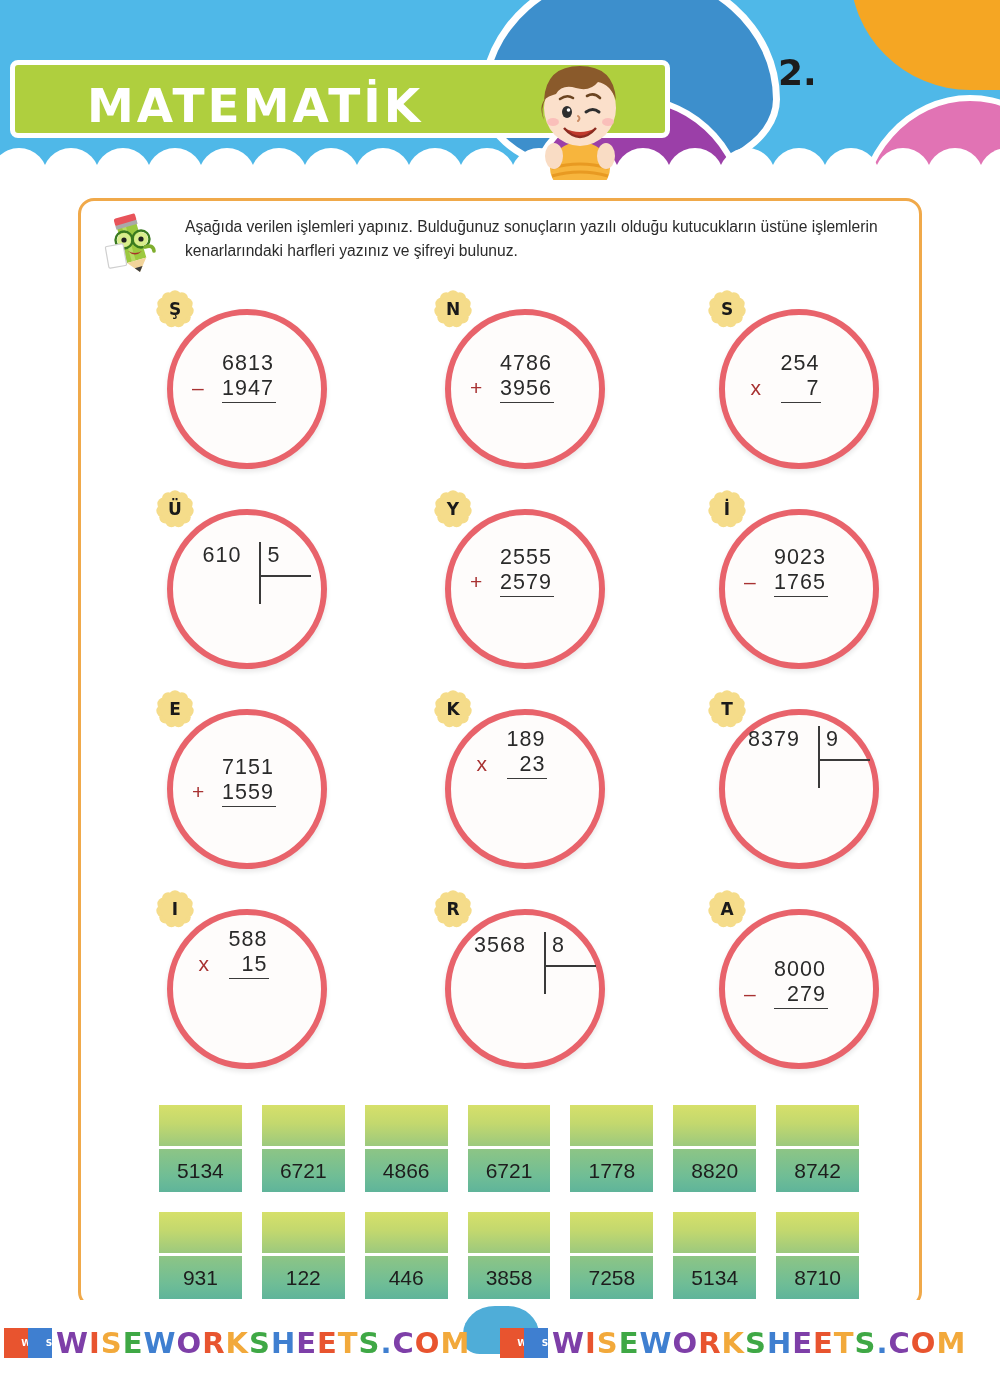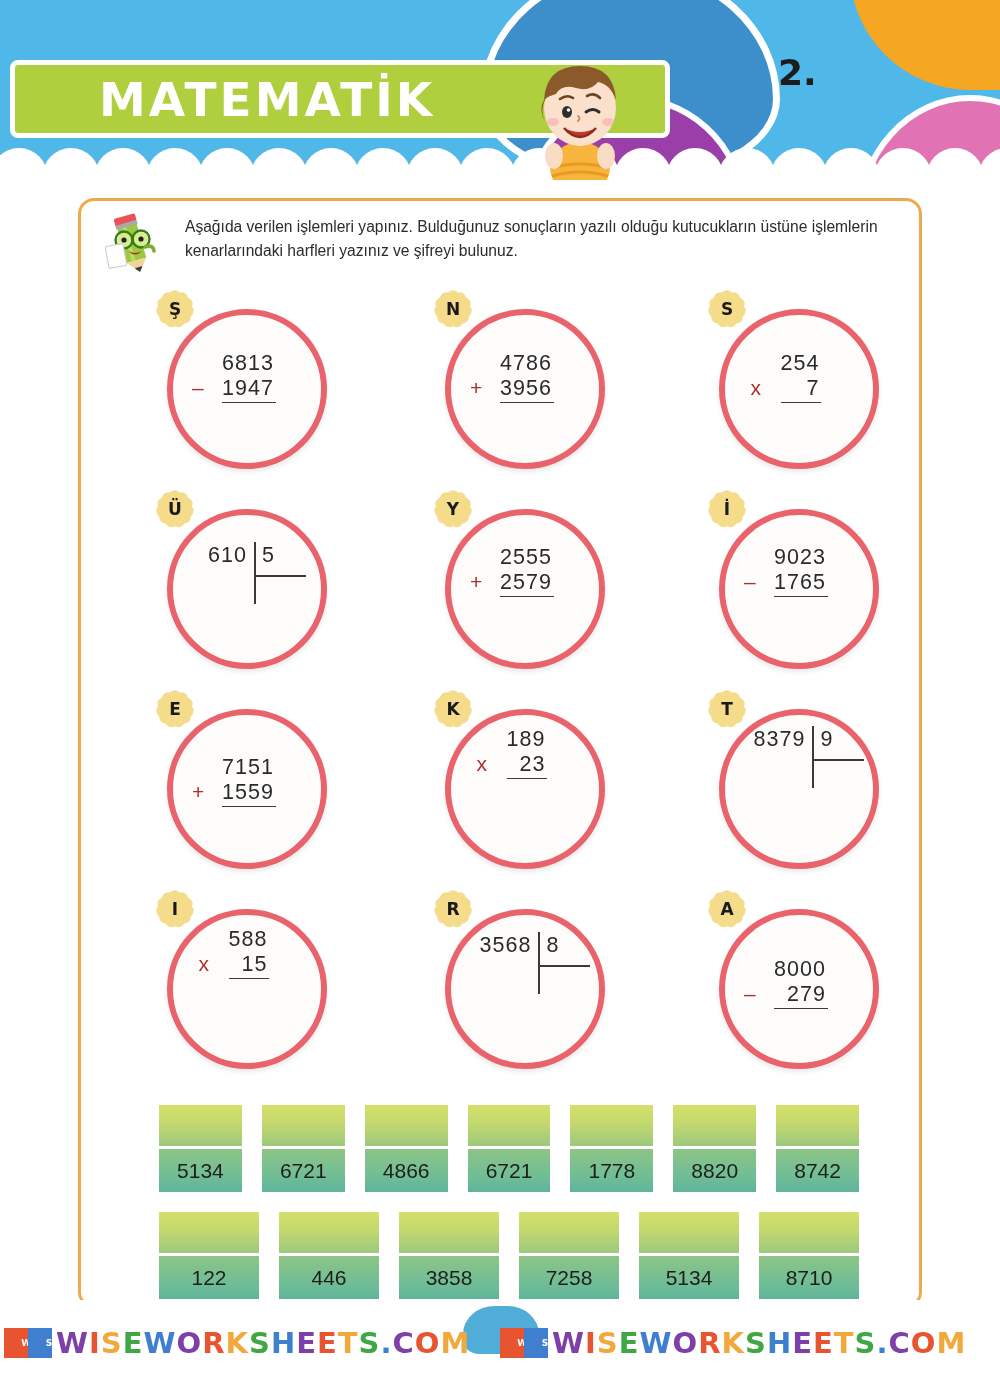--- a/index.html
+++ b/index.html
@@ -31,21 +31,21 @@
     border: 6px solid #ffffff;
   }
   .hdr-blob-pink {
     position: absolute; left: 855px; top: 95px; width: 230px; height: 160px;
     background: #E173B4; border-radius: 50% 50% 0 0 / 80% 80% 0 0;
     border: 6px solid #ffffff;
   }
   .hdr-banner {
     position: absolute; left: 10px; top: 60px; width: 660px; height: 78px;
     background: #AFCF3E; border: 5px solid #ffffff; border-radius: 8px;
-    display: flex; align-items: center; padding-left: 12px;
+    display: flex; align-items: flex-end;
   }
   .hdr-title {
     margin-left: 72px; color: #ffffff; font-size: 47px; font-weight: bold;
     letter-spacing: 3px; font-family: "DejaVu Sans", sans-serif;
   }
   .hdr-number {
     position: absolute; left: 778px; top: 52px; color: #1c1c1c;
     font-size: 36px; font-weight: bold; font-family: "DejaVu Sans", sans-serif;
     z-index: 9;
   }
@@ -108,21 +108,21 @@
   .calc .r1 { padding-right: 2px; letter-spacing: 1px; }
   .calc .r2 { position: relative; letter-spacing: 1px; padding-right: 2px;
               border-bottom: 1.6px solid #3a3a3a; padding-bottom: 1px; }
   .calc .op {
     position: absolute; left: -30px; bottom: 2px; color: #A83232; font-size: 21px;
   }
 
   
   .div-wrap { position: absolute; left: 0; width: 200px; display: flex; justify-content: center; }
   .div-inner { position: relative; display: flex; align-items: flex-start; }
-  .div-dividend { font-size: 21.5px; color: #2a2a2a; letter-spacing: 1px; line-height: 1; padding-right: 7px; }
+  .div-dividend { font-size: 21.5px; color: #2a2a2a; letter-spacing: 1px; line-height: 1; padding-right: 18px; }
   .div-right { position: relative; }
   .div-divisor { font-size: 21.5px; color: #2a2a2a; line-height: 1; padding-left: 8px; padding-right: 16px; }
   .div-vbar { position: absolute; left: 0; top: -3px; width: 1.7px; height: 62px; background: #3a3a3a; }
   .div-hbar { position: absolute; left: 0; top: 30px; width: 52px; height: 1.7px; background: #3a3a3a; }
 
   
   .tables { position: absolute; left: 78px; top: 904px; width: 700px; }
   .atable { display: flex; gap: 20px; margin-bottom: 20px; }
   .acol { flex: 1; }
   .acell-top {
@@ -644,20 +644,24 @@
           <div class="acol">
             <div class="acell-top"></div>
        <div class="acell-bot">8820</div>
           </div>
           <div class="acol">
             <div class="acell-top"></div>
        <div class="acell-bot">8742</div>
           </div>
         </div>
         <div class="atable">
+          <div class="acol">
+            <div class="acell-top"></div>
+       <div class="acell-bot">931</div>
+          </div>
           <div class="acol">
             <div class="acell-top"></div>
        <div class="acell-bot">122</div>
           </div>
           <div class="acol">
             <div class="acell-top"></div>
        <div class="acell-bot">446</div>
           </div>
           <div class="acol">
             <div class="acell-top"></div>

